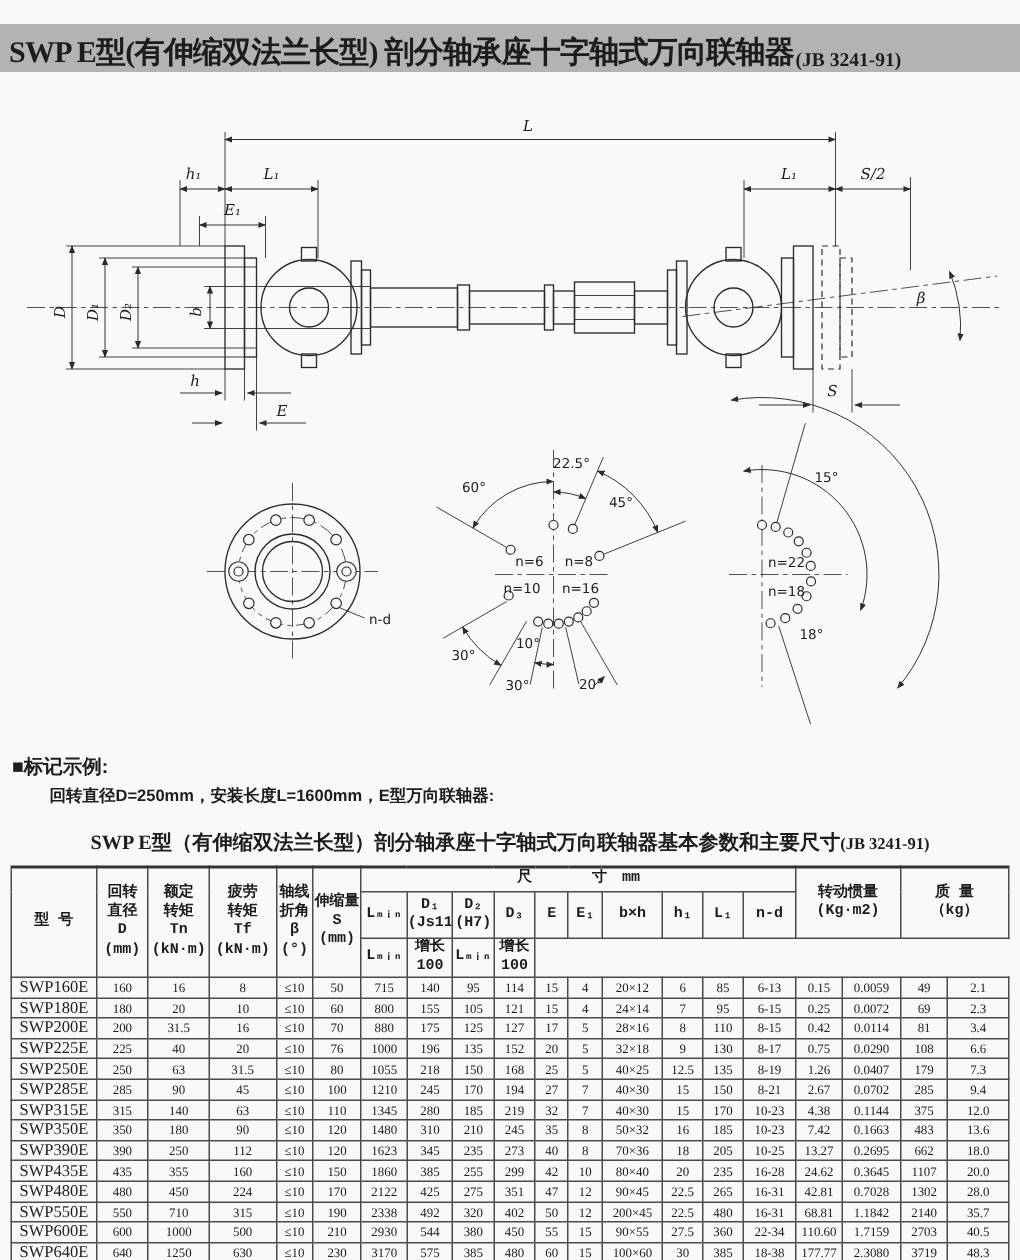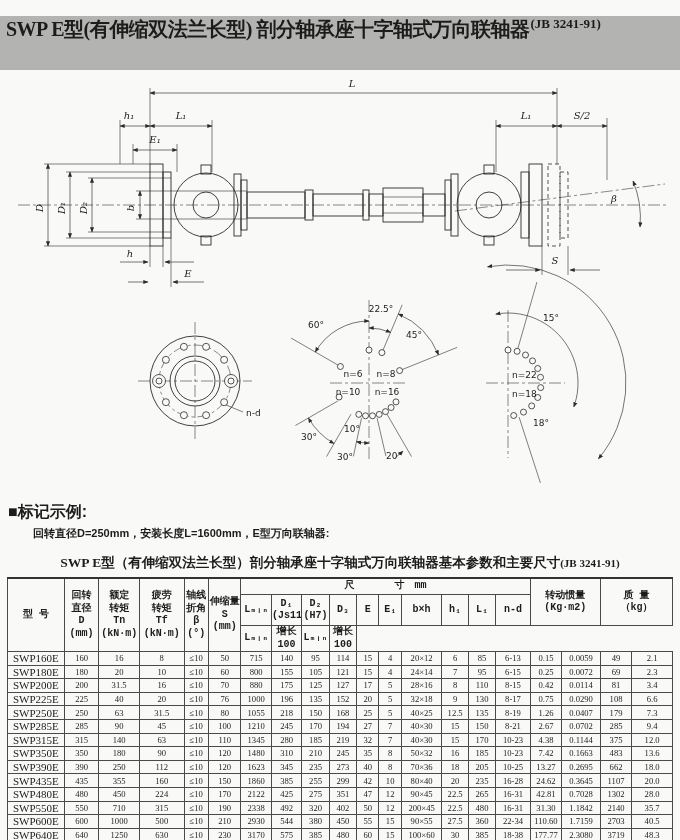--- a/index.html
+++ b/index.html
@@ -1,33 +1,33 @@
 <!DOCTYPE html>
 <html><head>
 <meta charset="utf-8">
 <style>
   html,body{margin:0;padding:0;background:#e8e8e8;}
   .page{position:relative;width:680px;height:840px;background:#f9f9f8;margin:0 auto;
         font-family:"Liberation Serif",serif;color:#1c1c1c;overflow:hidden;}
-  .title-bar{position:absolute;top:16px;left:0;width:680px;height:54px;background:#b3b3b2;
-        display:flex;align-items:flex-start;padding-left:6px;box-sizing:border-box;}
+  .title-bar{position:absolute;top:16px;left:0;width:680px;height:32px;background:#b3b3b2;
+        display:flex;align-items:flex-end;padding-left:6px;box-sizing:border-box;}
   .title-bar .t-main{font-size:20px;font-weight:bold;letter-spacing:-0.5px;white-space:nowrap;}
   .title-bar .t-std{font-size:13px;font-weight:bold;margin-left:1px;white-space:nowrap;}
   .drawing{position:absolute;top:60px;left:0;width:680px;height:440px;}
   svg .ln{stroke:#2b2b2b;stroke-width:0.9;fill:none;}
   svg .thin{stroke:#2b2b2b;stroke-width:0.6;fill:none;}
   svg .cl{stroke:#2b2b2b;stroke-width:0.55;fill:none;stroke-dasharray:12 3 3 3;}
   svg .dash{stroke:#2b2b2b;stroke-width:0.8;fill:none;stroke-dasharray:4 3;}
   svg .dim{stroke:#2b2b2b;stroke-width:0.65;fill:none;}
   svg .hole{stroke:#2b2b2b;stroke-width:0.8;fill:#f9f9f8;}
   svg text{font-family:"DejaVu Serif","DejaVu Sans",serif;font-size:10px;fill:#1c1c1c;font-style:italic;}
   svg text.ang{font-size:9px;font-style:normal;font-family:"DejaVu Sans",sans-serif;}
   svg text.cnt{font-size:9px;font-style:normal;font-family:"DejaVu Sans",sans-serif;}
   .example{position:absolute;top:502px;left:8px;width:660px;font-family:"Liberation Sans",sans-serif;}
-  .example .eh{font-size:16px;font-weight:bold;}
+  .example .eh{font-size:13px;font-weight:bold;}
   .example .el{font-size:11px;font-weight:bold;margin-left:25px;margin-top:3px;}
   .caption{position:absolute;top:553px;left:0;width:680px;text-align:center;font-weight:bold;}
   .caption .c-main{font-size:13.5px;}
   .caption .c-std{font-size:11px;}
   table.spec{position:absolute;top:577px;left:7px;width:666px;border-collapse:collapse;
         table-layout:fixed;font-family:"Liberation Serif",serif;}
   table.spec th,table.spec td{border:1px solid #4a4a4a;padding:0;text-align:center;
         overflow:hidden;white-space:nowrap;}
   table.spec thead th{font-family:Liberation Mono, monospace;font-weight:bold;
         font-size:10px;white-space:pre-line;line-height:1.25;}
@@ -569,21 +569,21 @@
           <td>2338</td>
           <td>492</td>
           <td>320</td>
           <td>402</td>
           <td>50</td>
           <td>12</td>
           <td>200×45</td>
           <td>22.5</td>
           <td>480</td>
           <td>16-31</td>
-          <td>31.30</td>
+          <td>68.81</td>
           <td>1.1842</td>
           <td>2140</td>
           <td>35.7</td>
         </tr>
         <tr>
           <td>SWP600E</td>
           <td>600</td>
           <td>1000</td>
           <td>500</td>
           <td>≤10</td>

